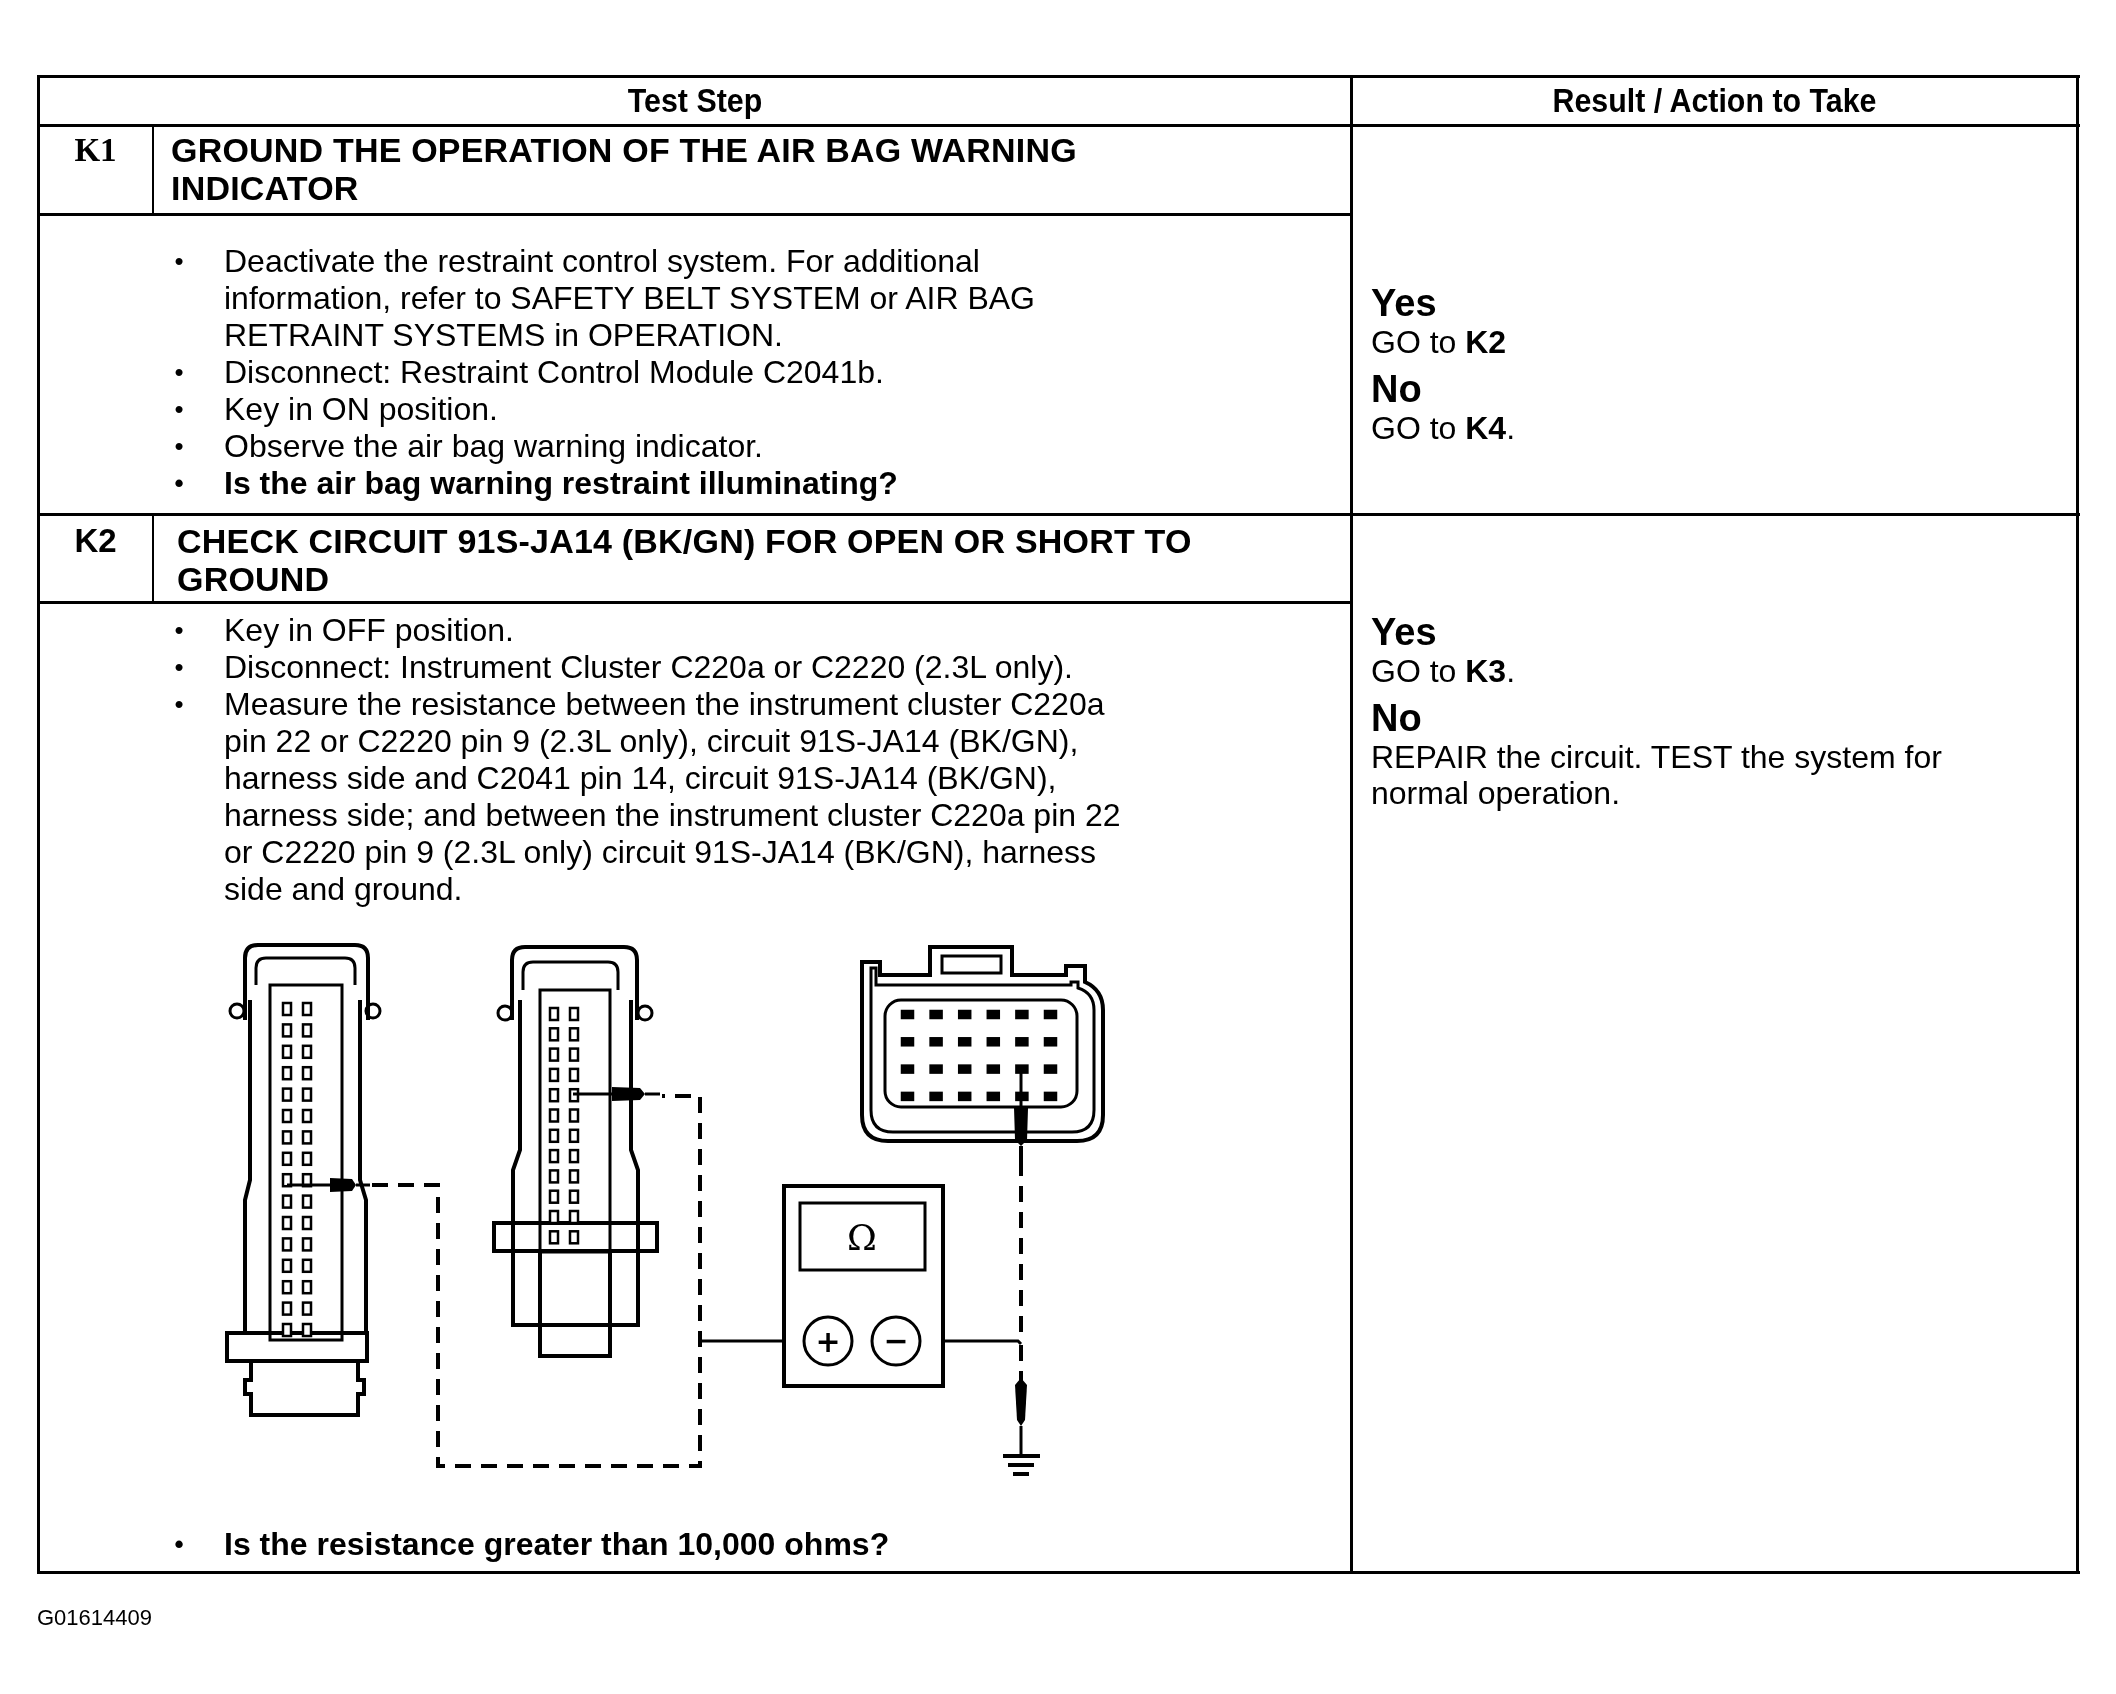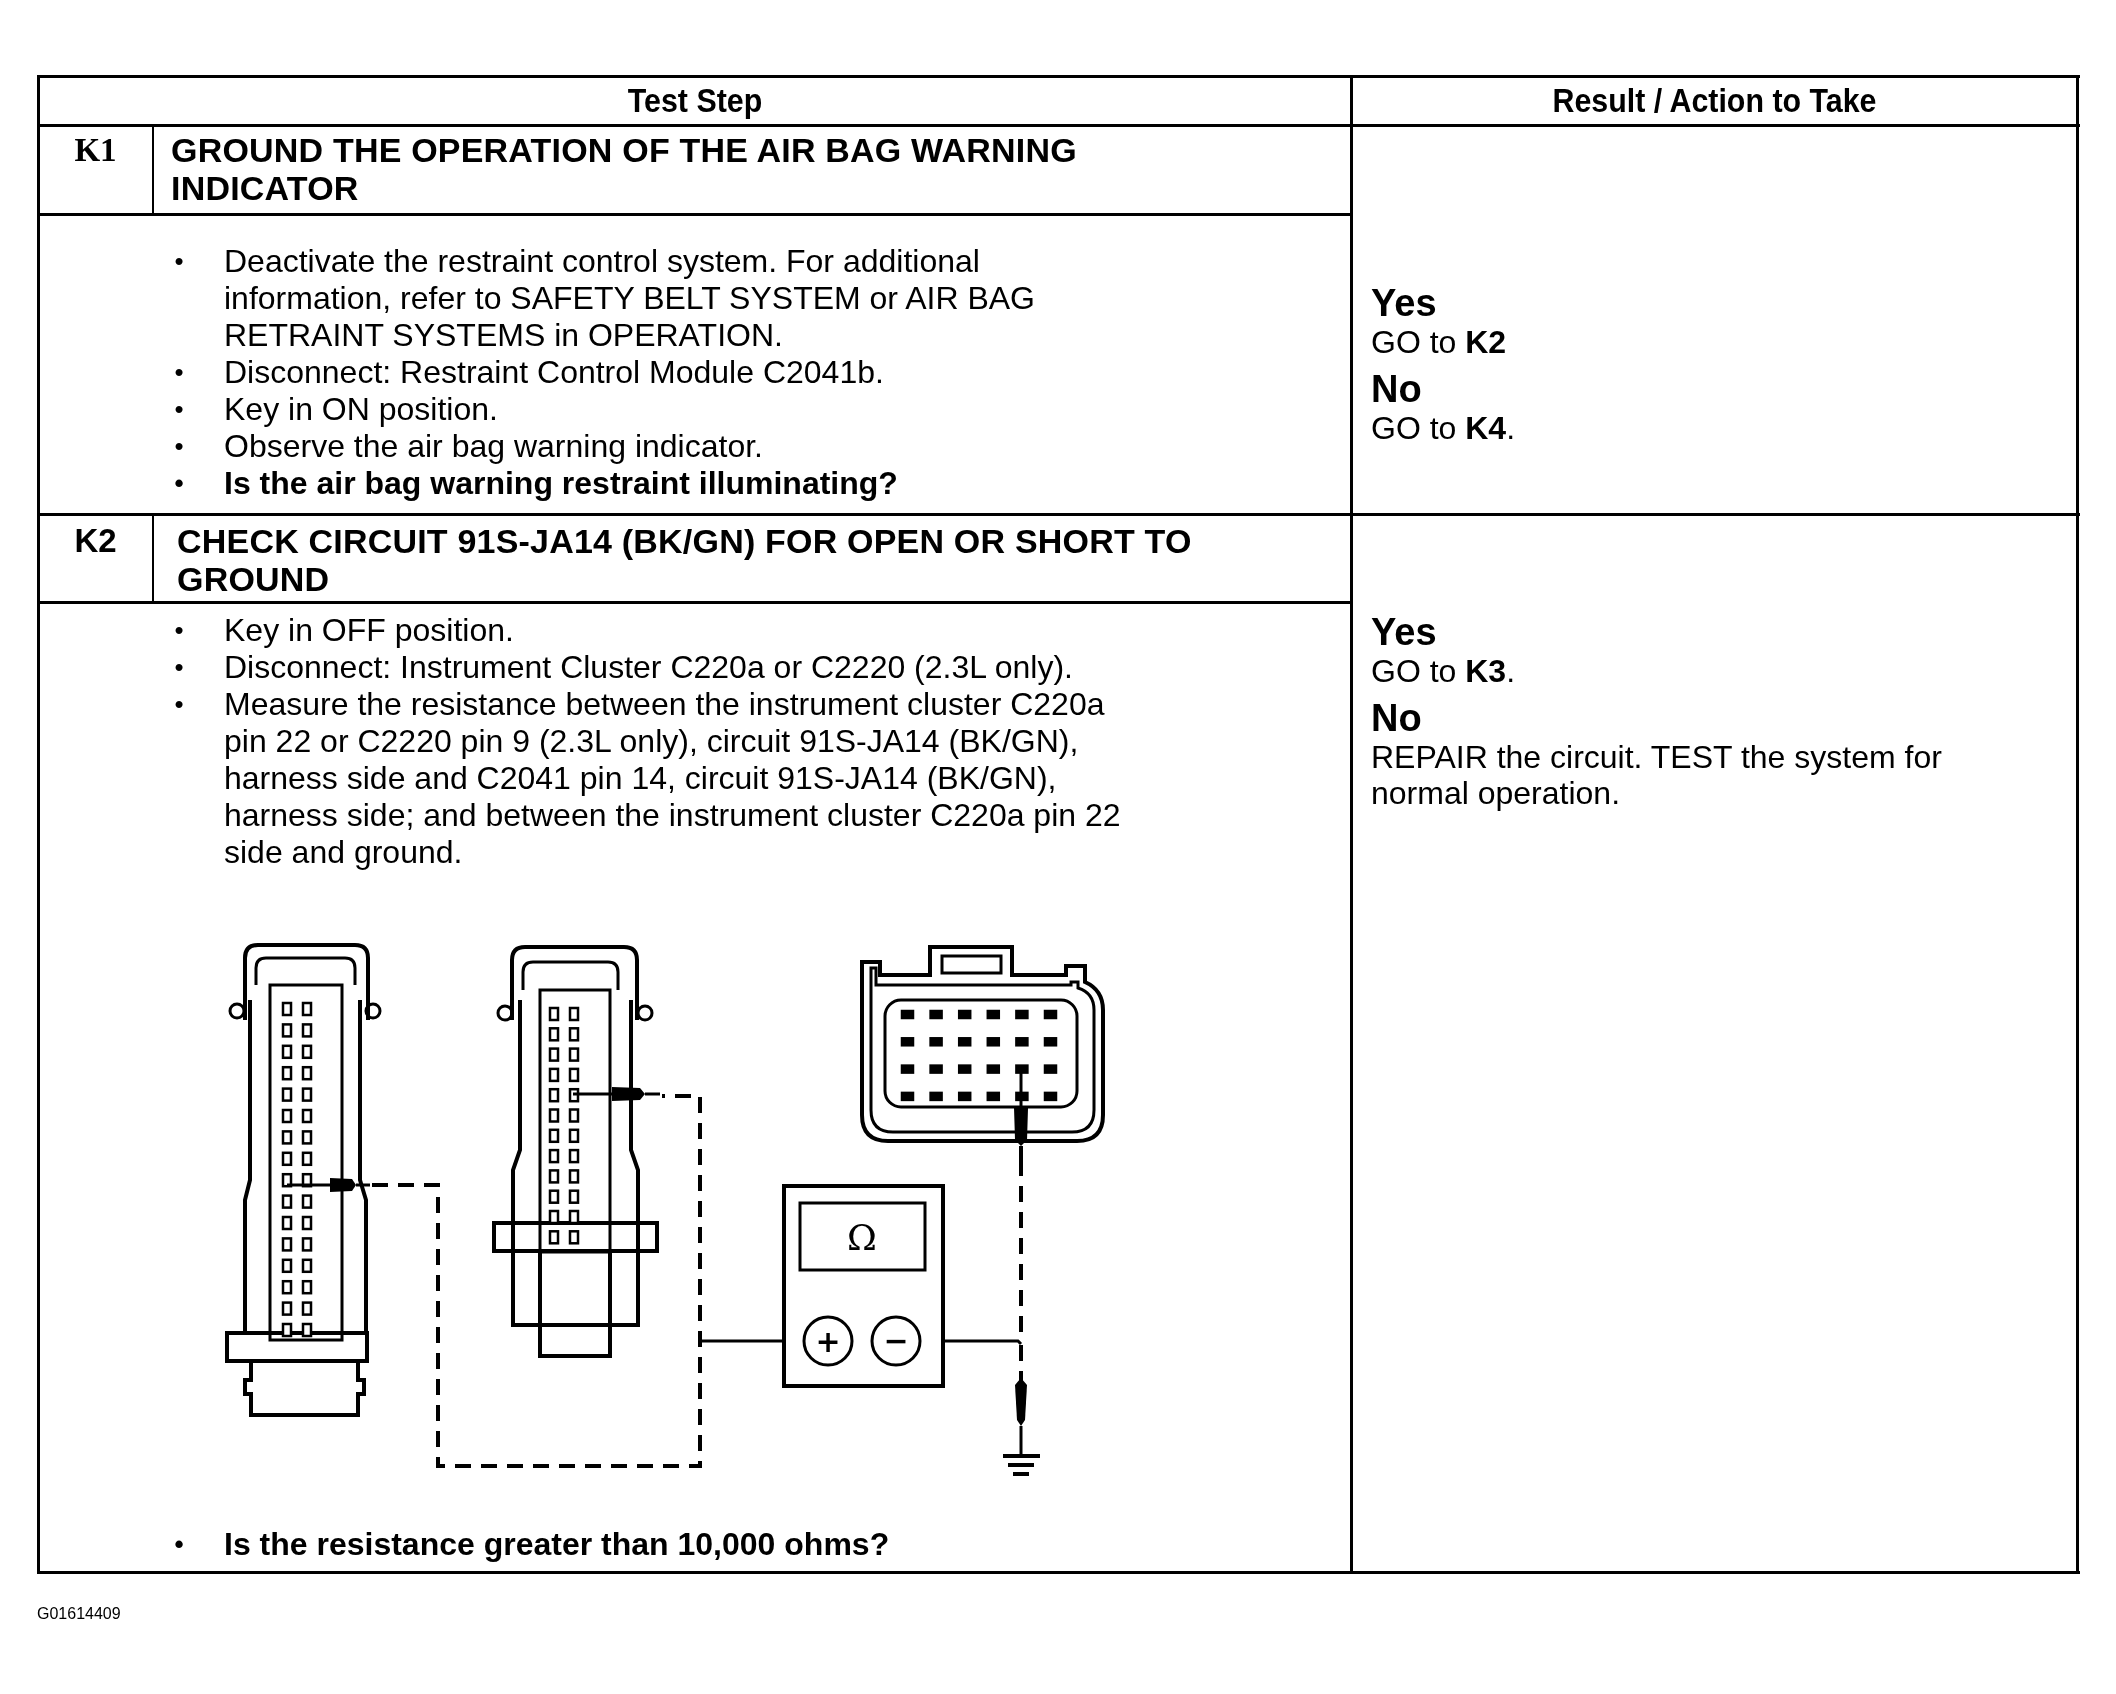--- a/index.html
+++ b/index.html
@@ -11,21 +11,21 @@
            transform: scaleX(0.92); transform-origin: center; }
     .kid { position: absolute; font-weight: bold; font-size: 33px; text-align: center; width: 115px; }
     .title { position: absolute; font-weight: bold; font-size: 34px; line-height: 38px; letter-spacing: 0.2px; }
     .bullets { position: absolute; margin: 0; padding: 0; list-style: none; font-size: 32px; line-height: 37px; }
     .bullets li { position: relative; padding-left: 52px; }
     .bullets li .dot { position: absolute; left: 0; top: 0; width: 14px; text-align: center; font-size: 26px; }
     .bullets li.bold { font-weight: bold; }
     .result { position: absolute; font-size: 32px; line-height: 36px; }
     .result .ans { font-weight: bold; font-size: 38px; line-height: 42px; margin-top: 8px; }
     .result .act b { font-weight: bold; }
-    .figcode { position: absolute; font-size: 16px; }
+    .figcode { position: absolute; font-size: 22px; }
     svg { position: absolute; left: 0; top: 0; }
   </style>
 </head>
 <body>
 
 <div class="hline" style="left:37px; top:75px; width:2043px;"></div>
 <div class="hline" style="left:37px; top:124px; width:2043px;"></div>
 <div class="hline" style="left:37px; top:213px; width:1316px;"></div>
 <div class="hline" style="left:37px; top:513px; width:2043px;"></div>
 <div class="hline" style="left:37px; top:601px; width:1316px;"></div>
@@ -88,20 +88,21 @@
   <li>
     <span class="dot">•</span>
     <div>Disconnect: Instrument Cluster C220a or C2220 (2.3L only).</div>
   </li>
   <li>
     <span class="dot">•</span>
     <div>Measure the resistance between the instrument cluster C220a</div>
     <div>pin 22 or C2220 pin 9 (2.3L only), circuit 91S-JA14 (BK/GN),</div>
     <div>harness side and C2041 pin 14, circuit 91S-JA14 (BK/GN),</div>
     <div>harness side; and between the instrument cluster C220a pin 22</div>
+    <div>or  C2220 pin 9 (2.3L only) circuit 91S-JA14 (BK/GN), harness</div>
     <div>side and ground.</div>
   </li>
 </ul>
 <ul class="bullets" style="left:172px; top:1526px;">
   <li class="bold">
     <span class="dot">•</span>
     <div>Is the resistance greater than 10,000 ohms?</div>
   </li>
 </ul>
 <div class="result" style="left:1371px; top:603px;">

